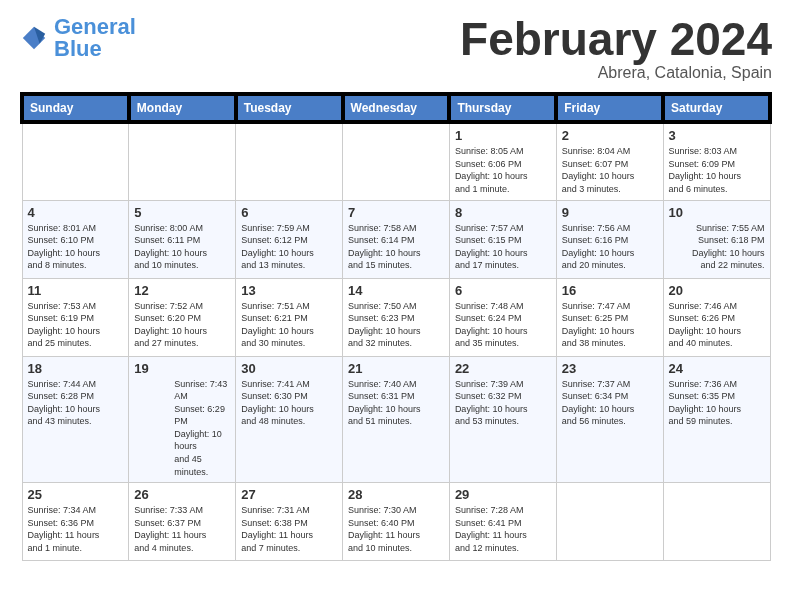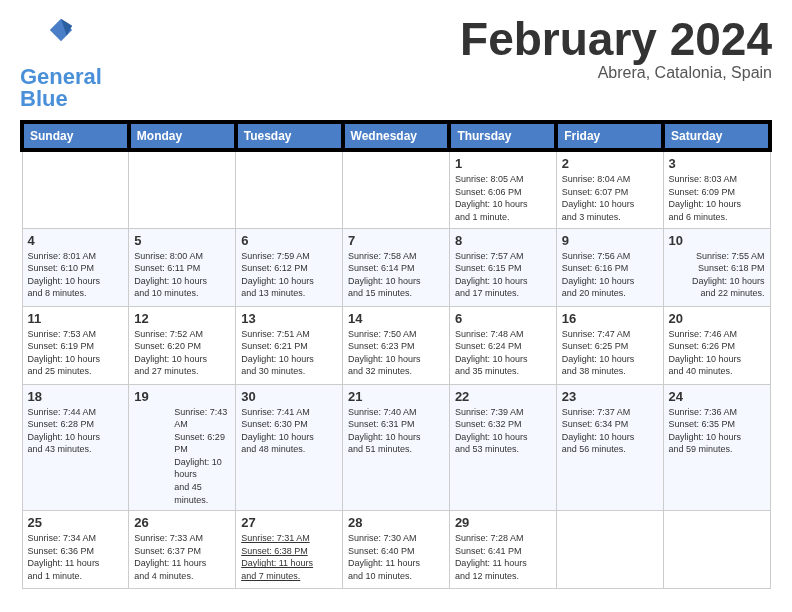--- a/index.html
+++ b/index.html
@@ -15,22 +15,21 @@
     }
     .header-row {
       display: flex;
       justify-content: space-between;
       align-items: flex-start;
       margin-bottom: 10px;
     }
     .logo {
       display: flex;
       align-items: center;
-      gap: 22px;
-      flex-direction: column;
+      gap: 6px;
     }
     .logo-text {
       font-size: 22px;
       font-weight: bold;
       color: #333;
       line-height: 1;
     }
     .logo-text span {
       color: #4a90d9;
     }
@@ -320,21 +319,21 @@
           </td>
           <td>
             <span class="day-num">26</span>
             <div class="day-detail" style="white-space: pre-line;">Sunrise: 7:33 AM
 Sunset: 6:37 PM
 Daylight: 11 hours
 and 4 minutes.</div>
           </td>
           <td>
             <span class="day-num">27</span>
-            <div class="day-detail" style="white-space: pre-line; text-decoration: underline;">Sunrise: 7:31 AM
+            <div class="day-detail" style="white-space: pre-line;">Sunrise: 7:31 AM
 Sunset: 6:38 PM
 Daylight: 11 hours
 and 7 minutes.</div>
           </td>
           <td>
             <span class="day-num">28</span>
             <div class="day-detail" style="white-space: pre-line;">Sunrise: 7:30 AM
 Sunset: 6:40 PM
 Daylight: 11 hours
 and 10 minutes.</div>

